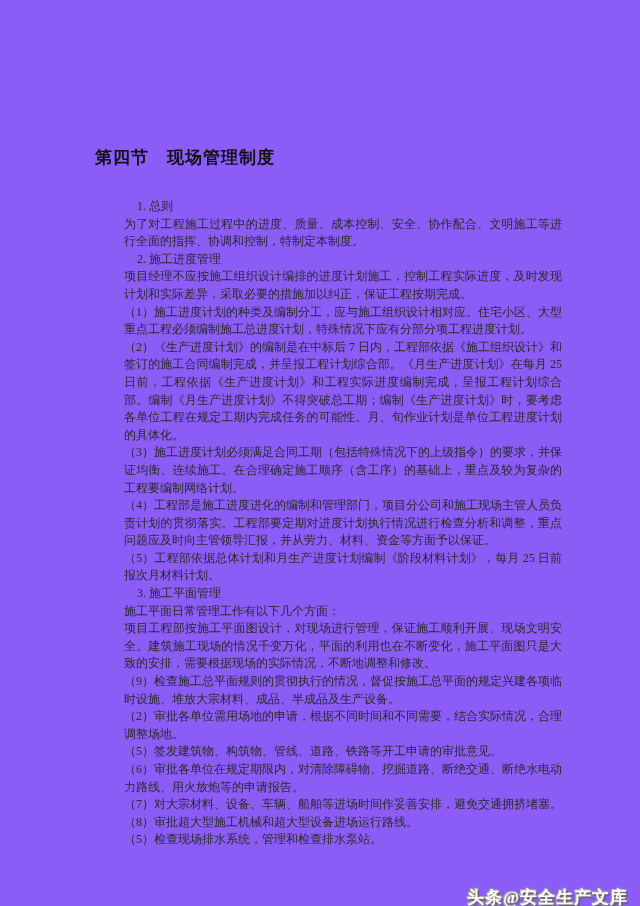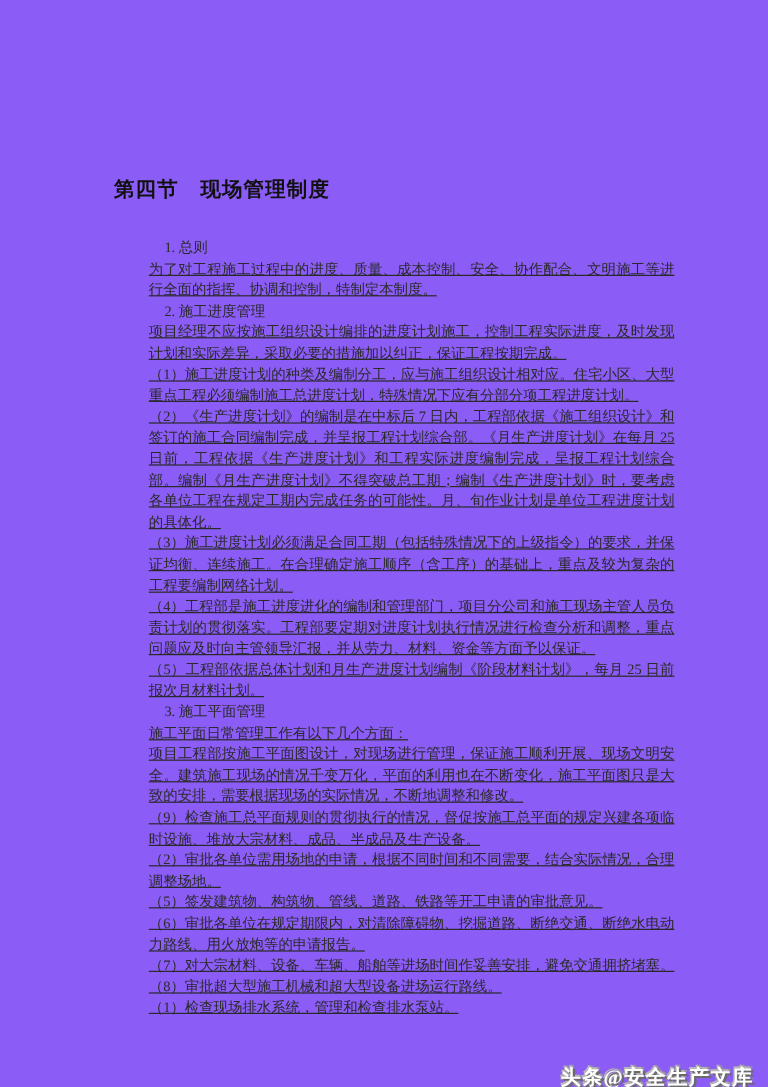--- a/index.html
+++ b/index.html
@@ -32,21 +32,20 @@
     width: 438px;
     font-size: 12px;
     line-height: 17.6px;
     color: #2a2a2a;
     margin-left: 16px;
   }
   .block { margin: 0; }
   .block.para {
     text-align: justify;
     text-align-last: left;
-    text-decoration: underline;
   }
   .block.heading {
     padding-left: 13px;
     text-align: left;
   }
   .watermark {
     position: absolute;
     right: 12px;
     top: 870px;
     font-size: 17px;
@@ -81,18 +80,18 @@
     <div class="block para">（5）工程部依据总体计划和月生产进度计划编制《阶段材料计划》，每月 25 日前报次月材料计划。</div>
     <div class="block heading">3. 施工平面管理</div>
     <div class="block para">施工平面日常管理工作有以下几个方面：</div>
     <div class="block para">项目工程部按施工平面图设计，对现场进行管理，保证施工顺利开展、现场文明安全。建筑施工现场的情况千变万化，平面的利用也在不断变化，施工平面图只是大致的安排，需要根据现场的实际情况，不断地调整和修改。</div>
     <div class="block para">（9）检查施工总平面规则的贯彻执行的情况，督促按施工总平面的规定兴建各项临时设施、堆放大宗材料、成品、半成品及生产设备。</div>
     <div class="block para">（2）审批各单位需用场地的申请，根据不同时间和不同需要，结合实际情况，合理调整场地。</div>
     <div class="block para">（5）签发建筑物、构筑物、管线、道路、铁路等开工申请的审批意见。</div>
     <div class="block para">（6）审批各单位在规定期限内，对清除障碍物、挖掘道路、断绝交通、断绝水电动力路线、用火放炮等的申请报告。</div>
     <div class="block para">（7）对大宗材料、设备、车辆、船舶等进场时间作妥善安排，避免交通拥挤堵塞。</div>
     <div class="block para">（8）审批超大型施工机械和超大型设备进场运行路线。</div>
-    <div class="block para">（1）检查现场排水系统，管理和检查排水泵站。</div>
+    <div class="block para">（5）检查现场排水系统，管理和检查排水泵站。</div>
   </div>
 
   <div class="watermark">头条@安全生产文库</div>
 
 </div>
 
 </body></html>

